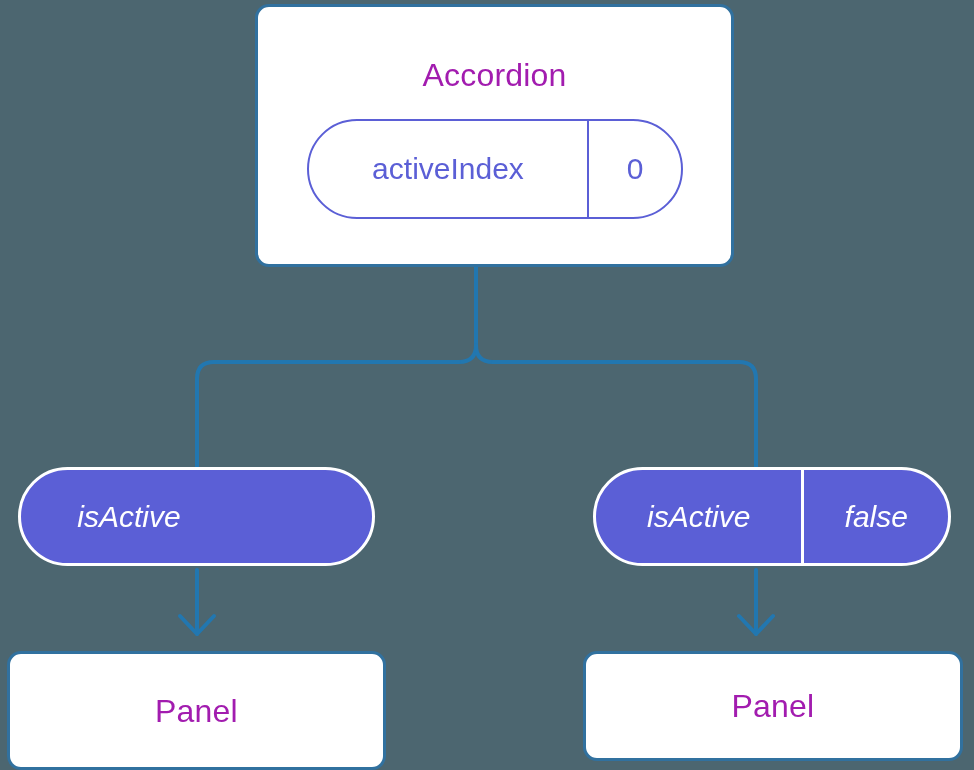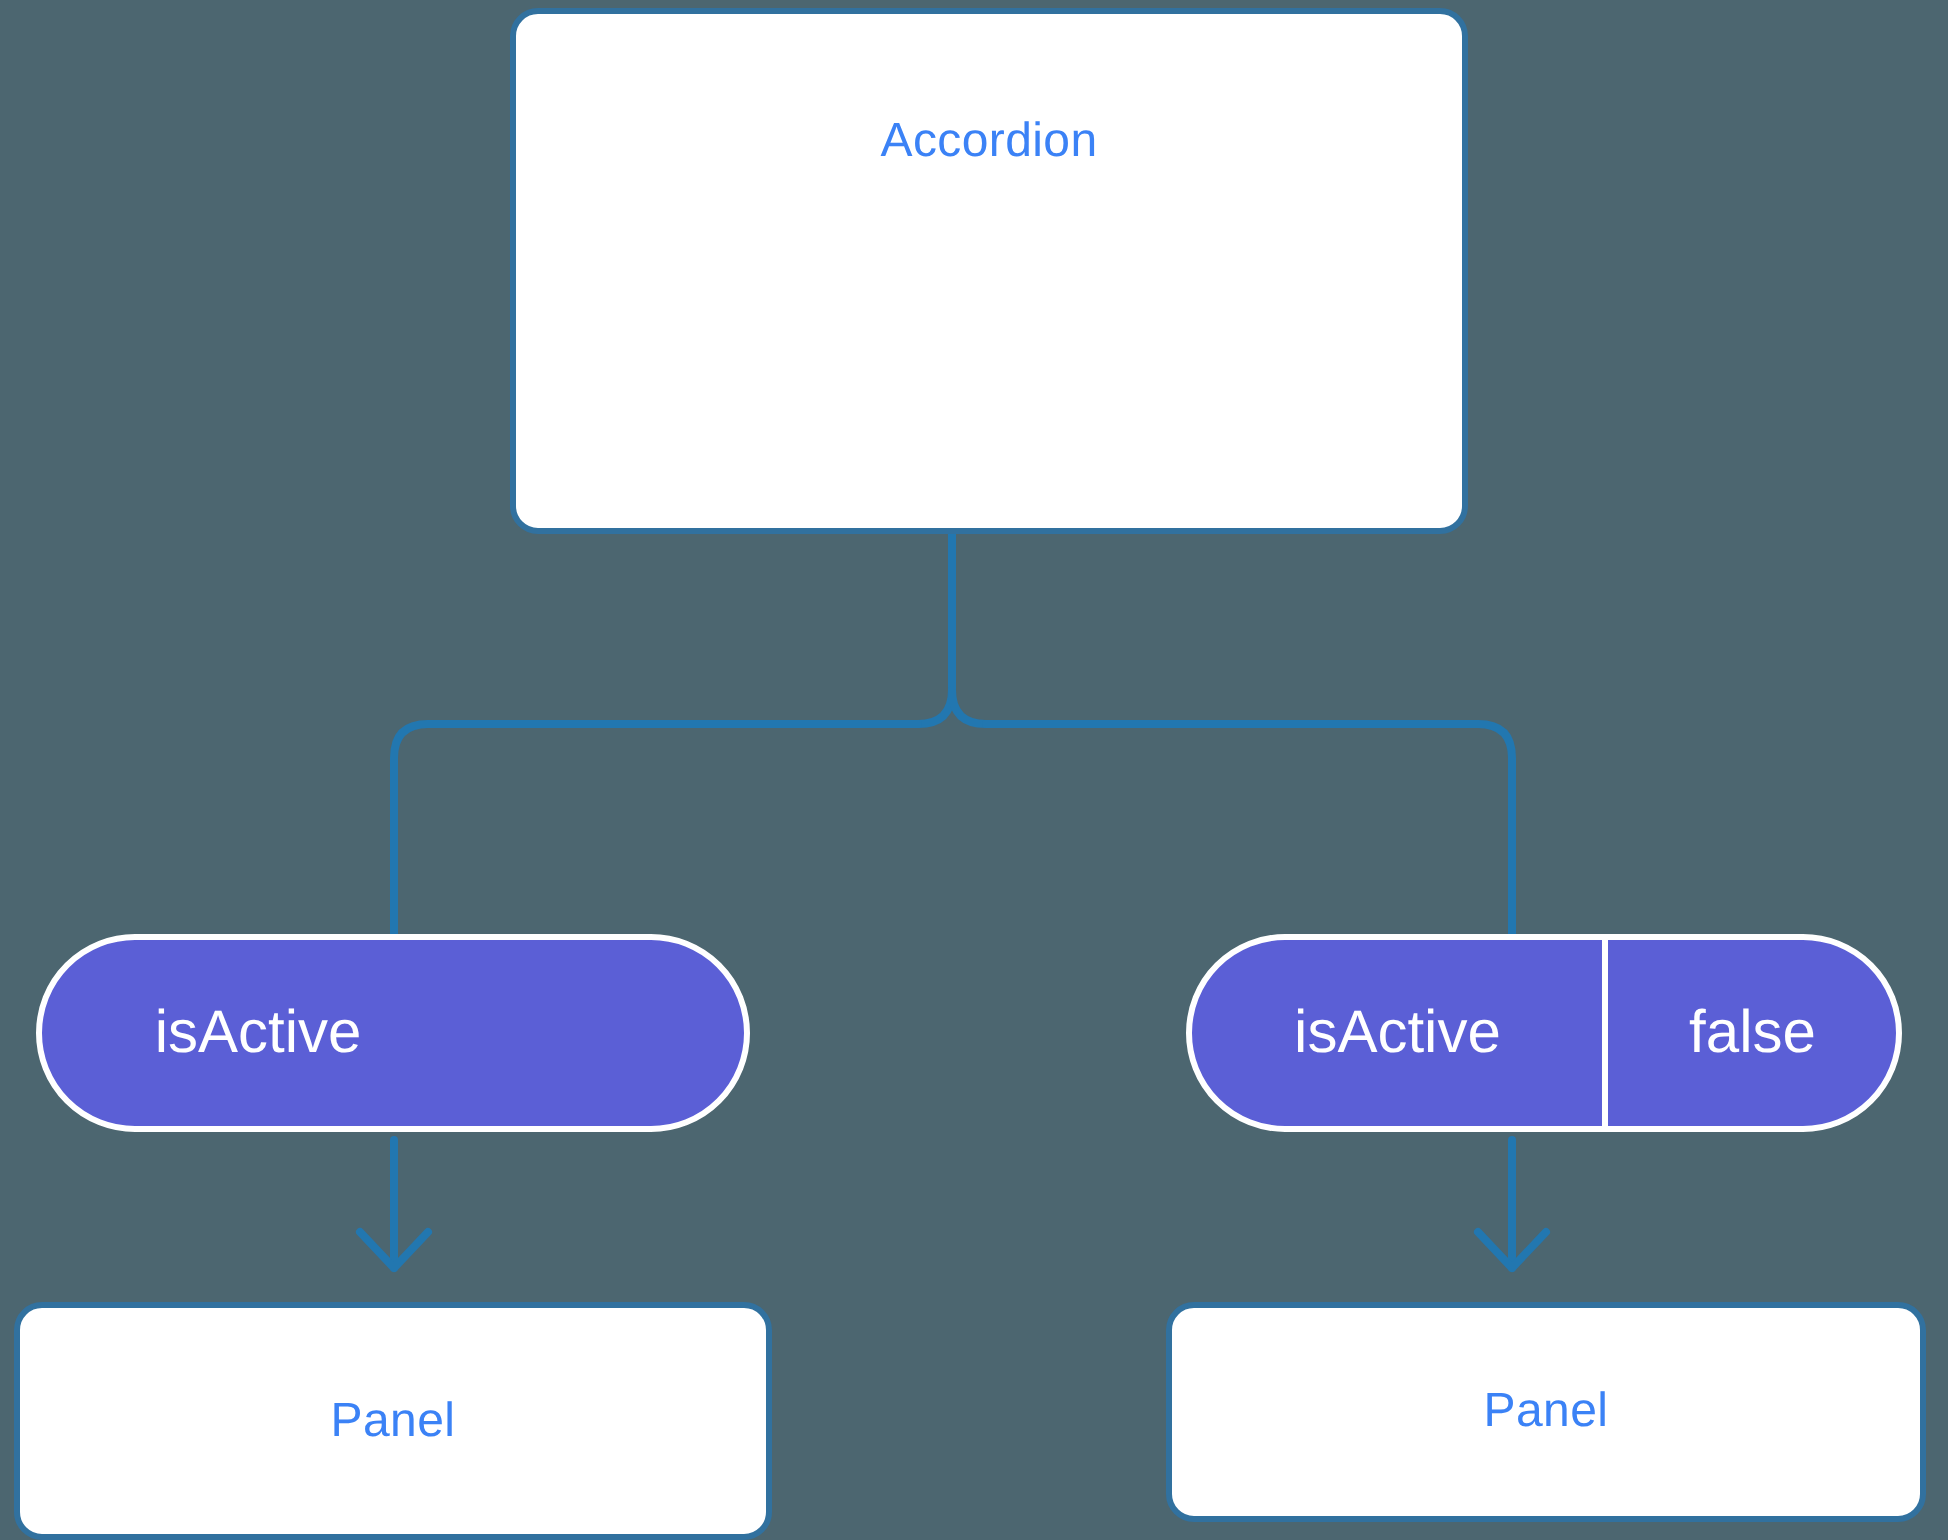--- a/index.html
+++ b/index.html
@@ -29,22 +29,22 @@
     position: absolute;
     background: #ffffff;
     border: 3px solid #31719f;
     border-radius: 14px;
     box-sizing: border-box;
     display: flex;
     flex-direction: column;
     align-items: center;
   }
   .card-title {
-    color: #3b82f6;
-    font-size: 24px;
+    color: #a21caf;
+    font-size: 32px;
     line-height: 1;
     letter-spacing: 0.2px;
     white-space: nowrap;
     text-align: right;
   }
 
   #card-accordion {
     left: 255px;
     top: 4px;
     width: 479px;
@@ -92,20 +92,21 @@
     border: 2px solid #5b5fd6;
     background: #ffffff;
   }
   .pill.outline .seg { color: #5b5fd6; }
   .pill.outline .seg.value { border-left: 2px solid #5b5fd6; }
 
   
   .pill.filled {
     border: 3px solid #ffffff;
     background: #5b5fd6;
+    font-style: italic;
   }
   .pill.filled .seg { color: #ffffff; }
   .pill.filled .seg.value { border-left: 3px solid #ffffff; }
 
   #pill-active-index {
     left: 307px;
     top: 119px;
     width: 376px;
     height: 100px;
   }
@@ -150,20 +151,24 @@
 
       <path d="M756,570 L756,634"></path>
       <path d="M739,616 L756,634 L773,616"></path>
     </g>
   </svg>
 
   <div class="card" id="card-accordion">
     <div class="card-title">Accordion</div>
   </div>
 
+  <div class="pill outline" id="pill-active-index">
+    <div class="seg name">activeIndex</div>
+    <div class="seg value">0</div>
+  </div>
 
   <div class="pill filled" id="pill-is-active-true">
     <div class="seg name">isActive</div>
   </div>
 
   <div class="pill filled" id="pill-is-active-false">
     <div class="seg name">isActive</div>
     <div class="seg value">false</div>
   </div>
 

